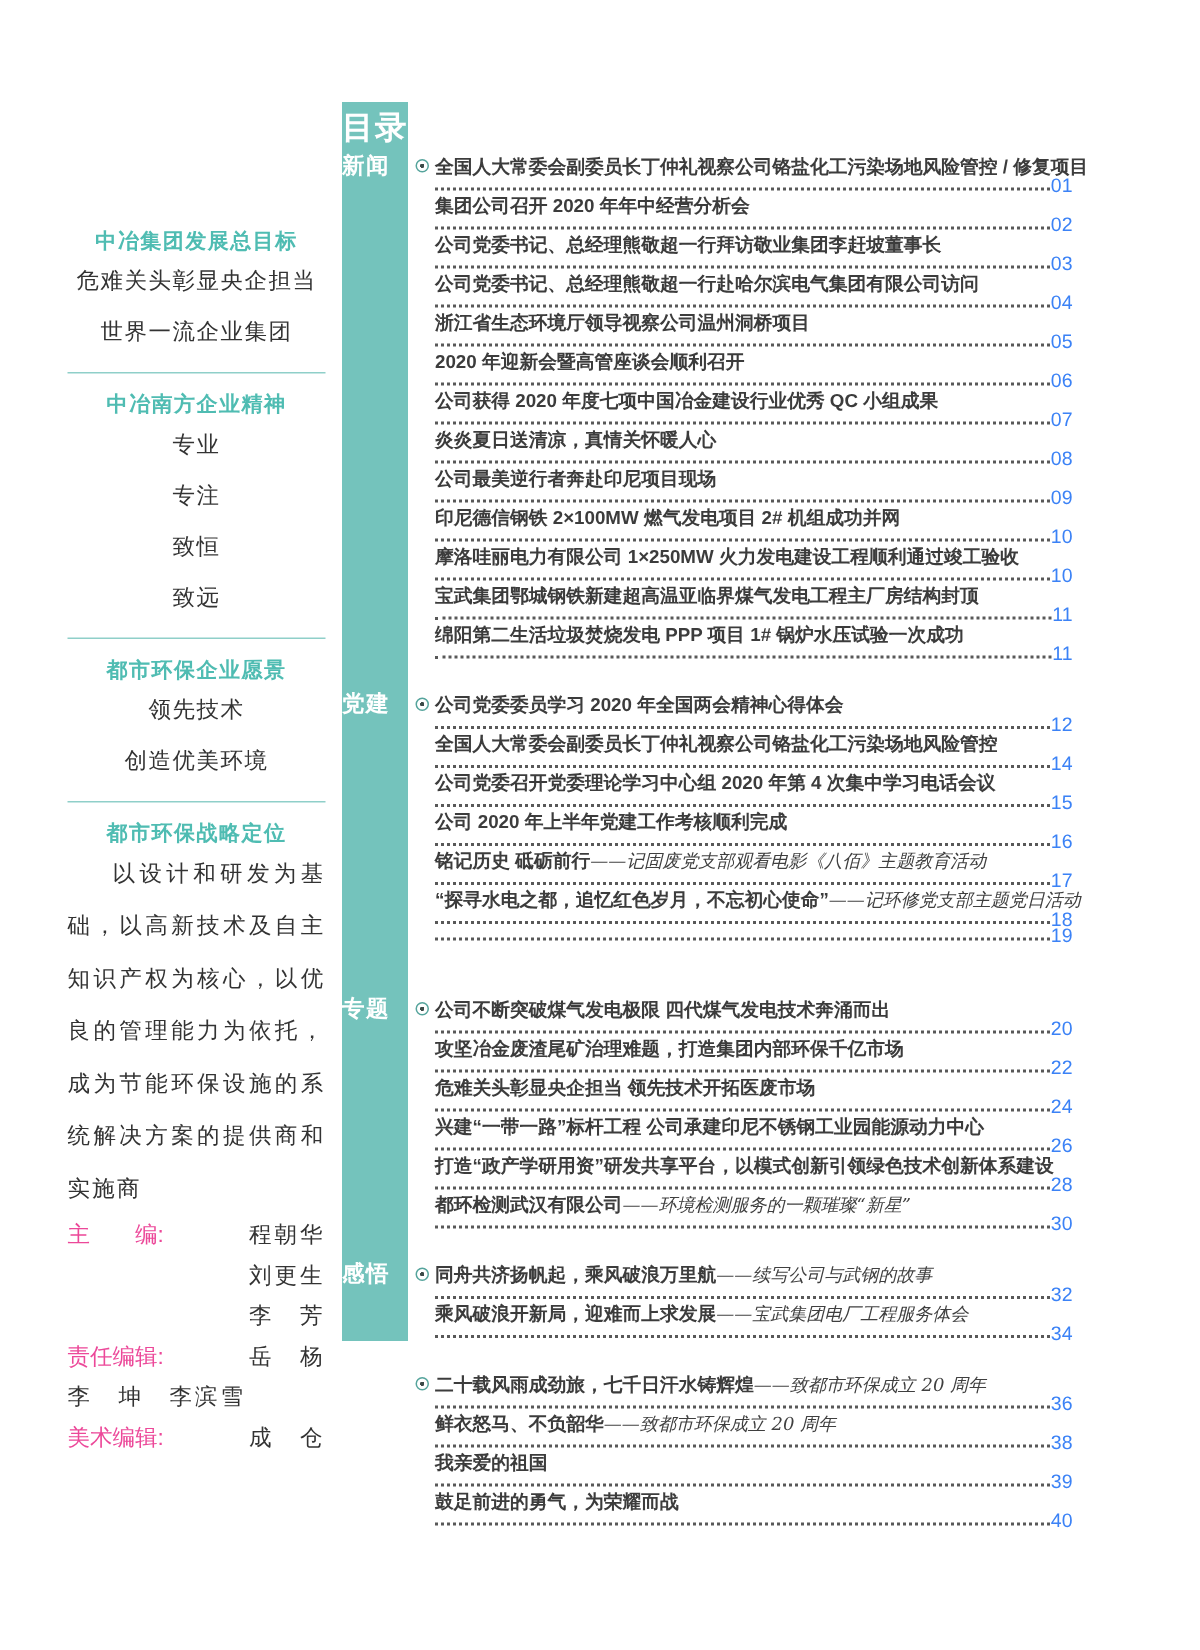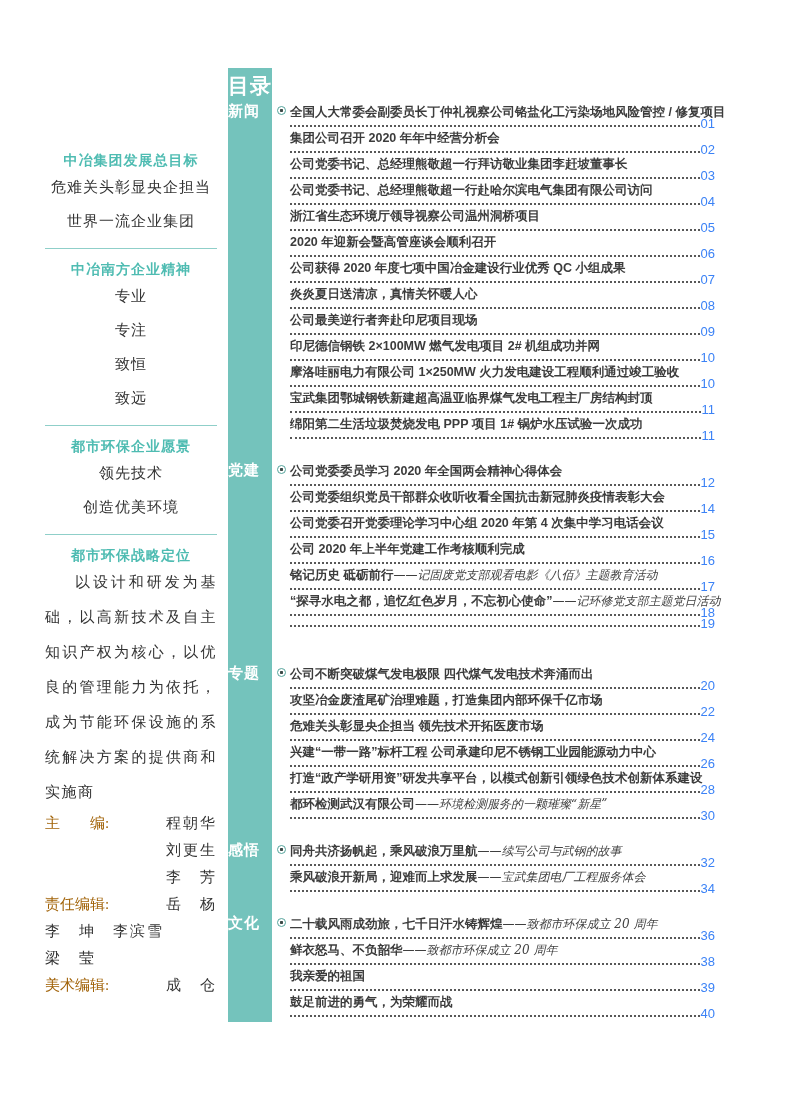--- a/index.html
+++ b/index.html
@@ -3,21 +3,21 @@
 <meta charset="utf-8">
 <style>
   html,body { margin:0; padding:0; background:#ffffff; }
   .page {
     position:relative; width:800px; height:1100px; background:#ffffff;
     font-family:"Liberation Sans", sans-serif; overflow:hidden;
   }
 
   
   .teal-bar {
-    position:absolute; left:228px; top:68px; width:44px; height:954px;
+    position:absolute; left:228px; top:68px; width:44px; height:826px;
     background:#74c3bc;
   }
   .toc-title {
     color:#ffffff; font-size:21px; font-weight:700; text-align:center;
     padding-top:5px; letter-spacing:1px; line-height:26px;
   }
 
   
   .content { position:absolute; left:228px; top:103px; width:487px; }
   .section { display:flex; align-items:flex-start; }
@@ -53,21 +53,21 @@
     font-family:"Liberation Sans", sans-serif; color:#4fbcb2; font-size:14px;
     font-weight:700; text-align:center; letter-spacing:1px; line-height:20px;
   }
   .sb-line { font-size:15px; text-align:center; line-height:34px; letter-spacing:1px; }
   .sb-par {
     font-size:15px; line-height:35px; text-align:justify; text-indent:2em;
     letter-spacing:1.5px;
   }
   .sb-divider { border:none; border-top:1px solid #8fcfc9; margin:10px 0; height:0; }
   .ed-row { display:flex; font-size:15px; line-height:27px; }
-  .ed-label { color:#a16207; font-family:Liberation Serif, serif; white-space:pre; }
+  .ed-label { color:#ec4899; font-family:Liberation Sans, sans-serif; white-space:pre; }
   .ed-name { letter-spacing:2px; white-space:pre; }
   .ed-row:not(.full) .ed-name { margin-left:auto; }
 </style>
 </head>
 <body>
 
 <div class="page">
   <aside class="sidebar">
     <div id="sidebar-blocks">
         <div class="sb-block">
@@ -106,23 +106,20 @@
         <div class="ed-row">
           <span class="ed-name">李　芳</span>
         </div>
         <div class="ed-row">
           <span class="ed-label">责任编辑:</span>
           <span class="ed-name">岳　杨</span>
         </div>
         <div class="ed-row full">
           <span class="ed-name">李　坤　李滨雪</span>
         </div>
-        <div class="ed-row full">
-          <span class="ed-name">梁　莹</span>
-        </div>
         <div class="ed-row">
           <span class="ed-label">美术编辑:</span>
           <span class="ed-name">成　仓</span>
         </div>
       </div>
   </aside>
 
   <div class="teal-bar">
     <div class="toc-title">目录</div>
   </div>
@@ -234,21 +231,21 @@
         </div>
         <div class="entries">
           <div class="entry">
             <div class="entry-titleline"><span class="entry-title">公司党委委员学习 2020 年全国两会精神心得体会</span></div>
             <div class="dots-row">
               <span class="dots"></span>
               <span class="page-num">12</span>
             </div>
           </div>
           <div class="entry">
-            <div class="entry-titleline"><span class="entry-title">公司党委组织党员干部群众收听收看全国抗击新冠肺炎疫情表彰大会</span></div>
+            <div class="entry-titleline"><span class="entry-title">全国人大常委会副委员长丁仲礼视察公司铬盐化工污染场地风险管控</span></div>
             <div class="dots-row">
               <span class="dots"></span>
               <span class="page-num">14</span>
             </div>
           </div>
           <div class="entry">
             <div class="entry-titleline"><span class="entry-title">公司党委召开党委理论学习中心组 2020 年第 4 次集中学习电话会议</span></div>
             <div class="dots-row">
               <span class="dots"></span>
               <span class="page-num">15</span>

